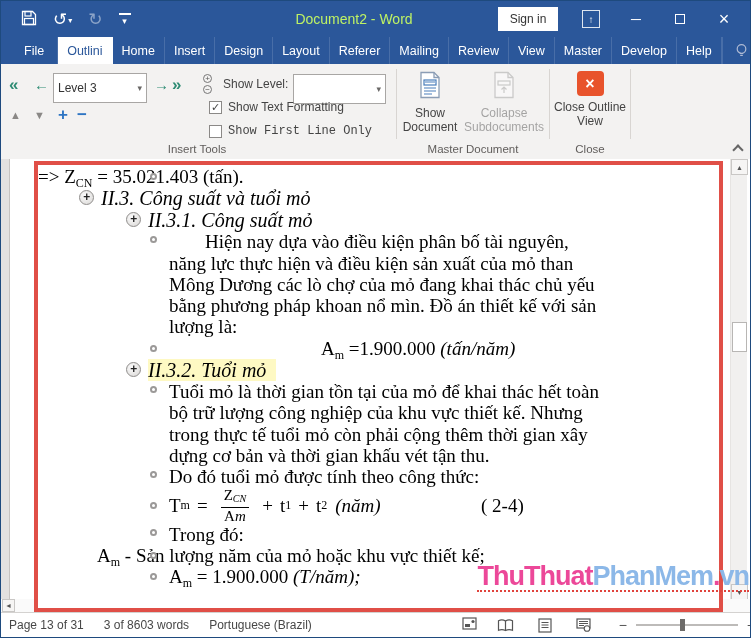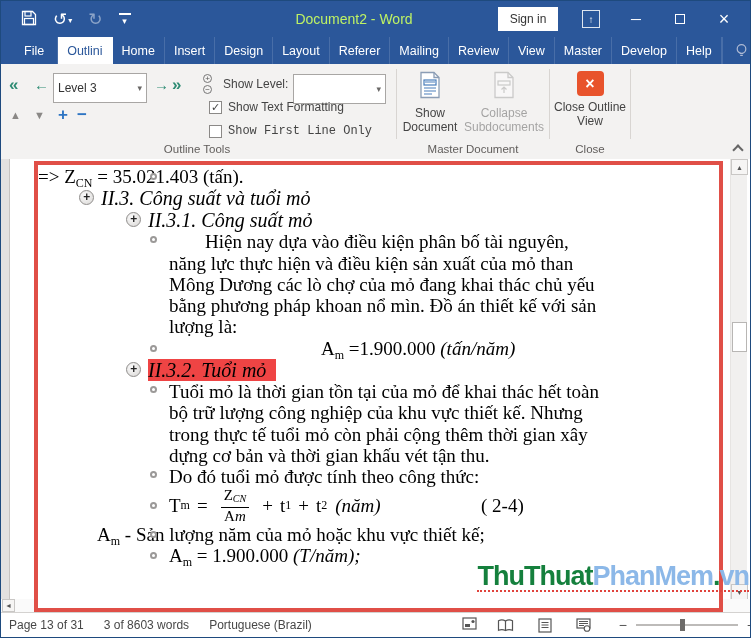--- a/index.html
+++ b/index.html
@@ -65,21 +65,21 @@
   .para { position:relative; margin-left:131px; width:436px; font-size:19px; line-height:21.3px; }
   .indent1 { text-indent:36px; }
   .b-circle { position:absolute; left:112px; top:7px; width:7px; height:7px; border:2px solid #9b9998; border-radius:50%; background:#fff; }
   .b-circle.forpara { top:5px; left:-19px; }
   .b-plus { position:absolute; top:3px; width:15px; height:15px; border:1px solid #8f8d8b; border-radius:50%;
             background:radial-gradient(circle at 38% 35%, #fbfbfb, #d9d7d5); color:#222;
             font-family:"Liberation Sans",sans-serif; font-weight:bold; font-size:12px; line-height:13px; text-align:center; }
   .hline { position:relative; height:22px; line-height:22px; font-size:20px; font-style:italic; white-space:nowrap; }
   .h2text { margin-left:63px; }
   .h3text { margin-left:110px; }
-  .hilite { background:#ef4444; padding-right:10px; }
+  .hilite { background:#fef9c3; padding-right:10px; }
   .sub { font-size:12px; vertical-align:-4px; }
   .it { font-style:italic; }
   .f1 { padding-left:273px; } .f2 { } .f3 { padding-left:283px; }
   .fmline { position:relative; display:flex; align-items:center; height:36px; padding-left:131px; font-size:19px; }
   .fmline .b-circle { top:14px; }
   .frac { display:inline-block; text-align:center; margin:0 6px; vertical-align:middle; }
   .frac .num { display:block; border-bottom:1.5px solid #000; font-size:15px; line-height:17px; padding:0 3px; }
   .frac .den { display:block; font-size:15px; line-height:17px; }
   .frac .sub { font-size:10px; vertical-align:-2px; }
   .fm-gap { margin:0 7px; }
@@ -87,21 +87,21 @@
 
   
   .vscroll { position:absolute; right:3px; top:0; bottom:12px; width:17px; background:#f1f0ef; border-left:1px solid #e6e4e2; z-index:1; }
   .sbtn { position:absolute; left:0; width:17px; height:16px; background:#f6f5f4; border:1px solid #c9c7c5; color:#555; font-size:7px; display:flex; align-items:center; justify-content:center; }
   .sbtn.up { top:0; } .sbtn.down { bottom:0; }
   .vthumb { position:absolute; left:1px; top:163px; width:15px; height:30px; background:#fff; border:1px solid #b8b6b4; }
   .hscroll { position:absolute; left:0; bottom:0; height:13px; width:100%; background:#fafafa; z-index:1; }
   .hbtn { position:absolute; left:1px; top:0; width:13px; height:13px; background:#f6f5f4; border:1px solid #c9c7c5; color:#555; font-size:7px; display:flex; align-items:center; justify-content:center; }
 
   .watermark { position:absolute; right:1px; bottom:20px; z-index:6; font-weight:bold; font-size:27px; letter-spacing:-1px; line-height:1; border-bottom:2px dotted #e0433c; white-space:nowrap; }
-  .wm-red { color:#15803d; } .wm-blue { color:#8cb8e8; }
+  .wm-red { color:#ec4899; } .wm-blue { color:#8cb8e8; }
 
   
   .statusbar { position:absolute; left:0; right:0; bottom:0; height:25px; background:#fff; border-top:1px solid #d4d2d0; display:flex; align-items:center; font-size:12px; color:#474747; padding:0 8px; }
   .sb-item { margin-right:20px; white-space:nowrap; }
   .sb-mid { margin-left:130px; }
   .sb-right { margin-left:auto; display:flex; align-items:center; gap:24px; }
   .zoomctl { display:flex; align-items:center; gap:9px; margin-left:4px; }
   .zoom-track { position:relative; width:102px; height:2px; background:#bdbbb9; }
   .zoom-thumb { position:absolute; left:44px; top:-5px; width:5px; height:12px; background:#6d6b69; }
   .zoom-sign { font-size:14px; color:#555; }
@@ -225,21 +225,21 @@
 
     <div class="vsep" style="left:548px;"></div>
 
     <div class="rbtn" style="left:550px; top:7px; width:78px;">
       <span class="ic closeov-ic">×</span>
       <span>Close Outline View</span>
     </div>
 
     <div class="vsep" style="left:629px;"></div>
 
-    <div class="grouplabel" style="left:110px; width:172px;">Outline Tools</div>
+    <div class="grouplabel" style="left:110px; width:172px;">Insert Tools</div>
     <div class="grouplabel" style="left:398px; width:148px;">Master Document</div>
     <div class="grouplabel" style="left:550px; width:78px;">Close</div>
     <span class="chevron-up"></span>
   </div>
 
   <div class="docarea">
     <div class="leftstrip"></div>
 
     <div class="redbox">
       <div class="content">
@@ -297,20 +297,24 @@
           <span class="fm-gap">+</span>
           <span>t</span>
             <span class="sub">1</span>
           <span class="fm-gap">+</span>
           <span>t</span>
             <span class="sub">2</span>
           <span class="it" style="margin-left:8px;">(năm)</span>
           <span class="fm-ref">( 2-4)</span>
         </div>
 
+        <div class="para">
+          <span class="b-circle forpara"></span>
+          <span>Trong đó:</span>
+        </div>
 
         <div class="line" style="padding-left:59px;">
           <span class="b-circle"></span>
           <span>A</span><span class="sub">m</span><span> - Sản lượng năm của mỏ hoặc khu vực thiết kế;</span>
         </div>
 
         <div class="line" style="padding-left:131px;">
           <span class="b-circle"></span>
           <span>A</span><span class="sub">m</span><span> = 1.900.000 </span><span class="it">(T/năm);</span>
         </div>

